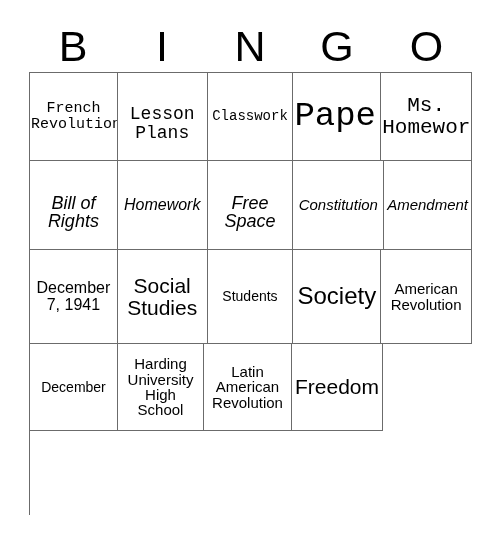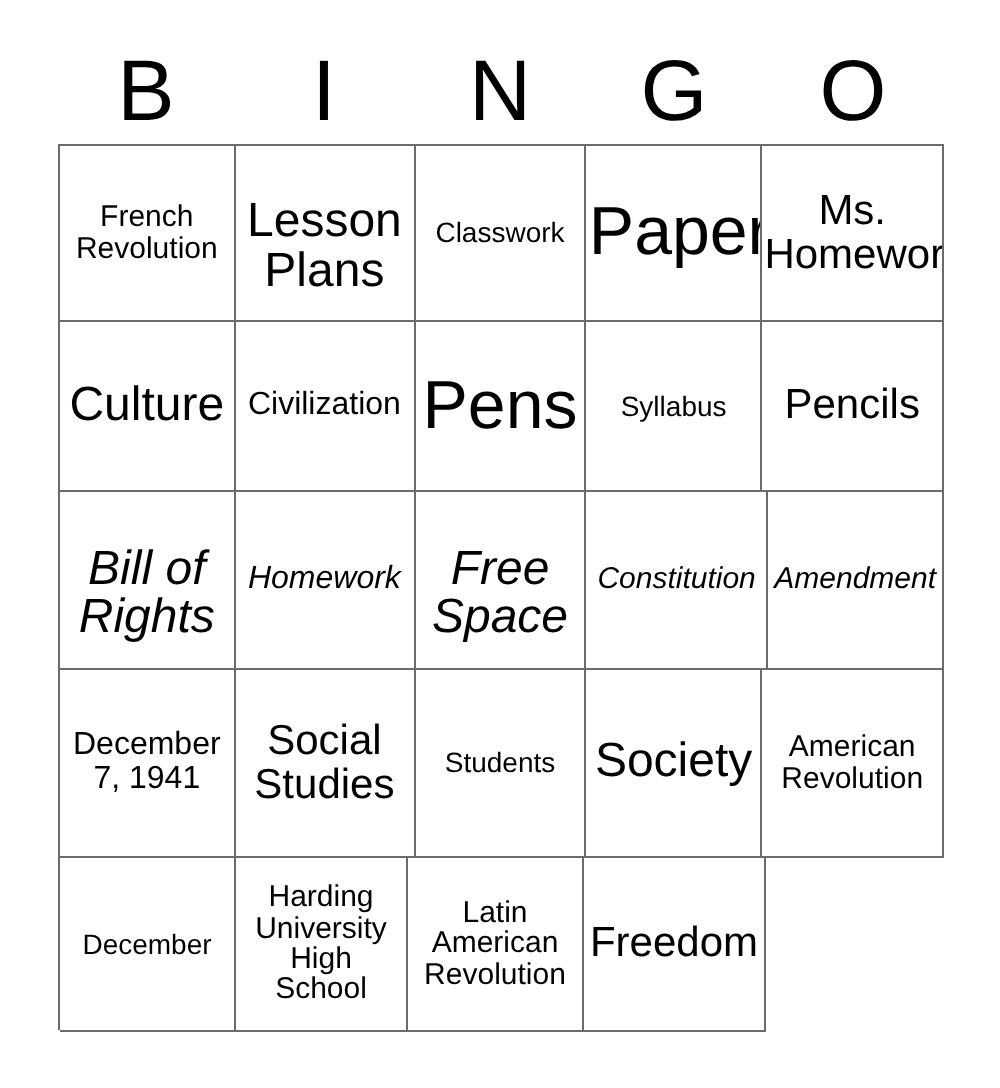--- a/index.html
+++ b/index.html
@@ -52,21 +52,21 @@
     height: 443px;
     border-top: 1px solid #6b6b6b;
     border-left: 1px solid #6b6b6b;
     box-sizing: border-box;
   }
   .grid-row {
     display: flex;
     width: 100%;
     box-sizing: border-box;
   }
-  .r-0 { height: 88px; }
+  .r-0 { height: 88px; font-family: Liberation Mono, monospace; }
   .r-1 { height: 85px; }
   .r-2 { height: 89px; font-style: italic; }
   .r-3 { height: 94px; }
   .r-4 { height: 87px; }
 
   .cell {
     box-sizing: border-box;
     border-right: 1px solid #6b6b6b;
     border-bottom: 1px solid #6b6b6b;
     display: flex;
@@ -86,21 +86,21 @@
     display: block;
     width: 100%;
     line-height: 1.02;
     white-space: pre-line;
   }
   .fs-s   { font-size: 15px; }
   .fs-sm  { font-size: 16px; }
   .fs-m   { font-size: 14px; }
   .fs-ml  { font-size: 21px; }
   .fs-l   { font-size: 24px; }
-  .fs-xl  { font-size: 24px; margin-top: 14px; }
+  .fs-xl  { font-size: 18px; margin-top: 14px; }
   .fs-xxl { font-size: 34px; }
 </style>
 </head>
 <body>
 
 <div id="card">
 
   <div id="header-row">
     <div class="header-cell hc-0">B</div>
     <div class="header-cell hc-1">I</div>
@@ -125,37 +125,20 @@
         </div>
       <div class="cell c-3">
           <span class="cell-text fs-xxl">Paper</span>
         </div>
       <div class="cell c-4">
           <span class="cell-text fs-ml">Ms.
 Homework</span>
         </div>
     </div>
 
-    <div class="grid-row r-1">
-      <div class="cell c-0">
-          <span class="cell-text fs-l">Culture</span>
-        </div>
-      <div class="cell c-1">
-          <span class="cell-text fs-sm">Civilization</span>
-        </div>
-      <div class="cell c-2">
-          <span class="cell-text fs-xxl">Pens</span>
-        </div>
-      <div class="cell c-3">
-          <span class="cell-text fs-m">Syllabus</span>
-        </div>
-      <div class="cell c-4">
-          <span class="cell-text fs-ml">Pencils</span>
-        </div>
-    </div>
 
     <div class="grid-row r-2">
       <div class="cell c-0">
           <span class="cell-text fs-xl">Bill of
 Rights</span>
         </div>
       <div class="cell c-1">
           <span class="cell-text fs-sm">Homework</span>
         </div>
       <div class="cell c-2">

